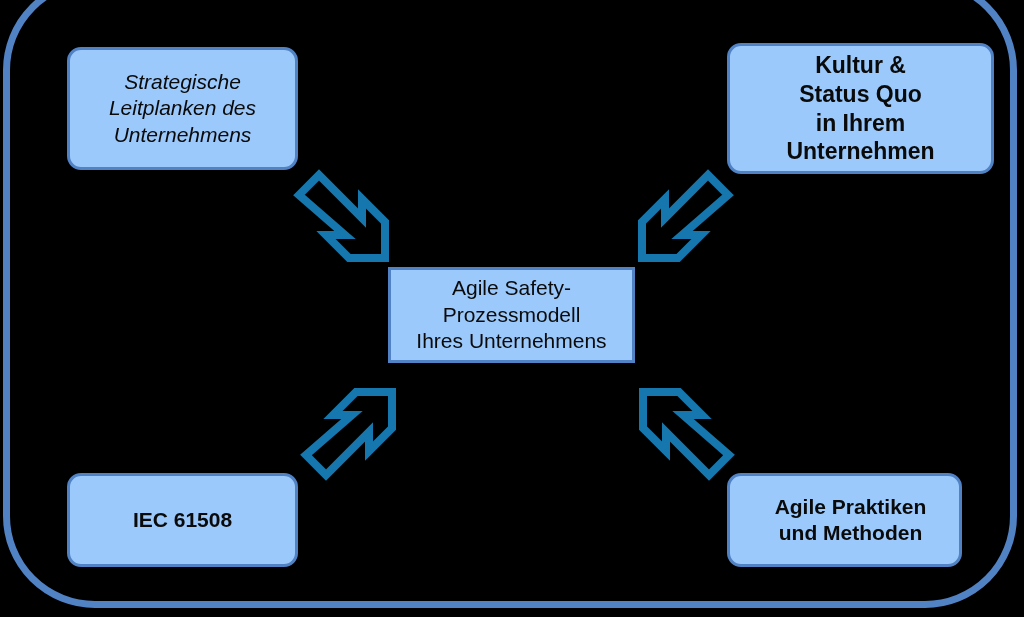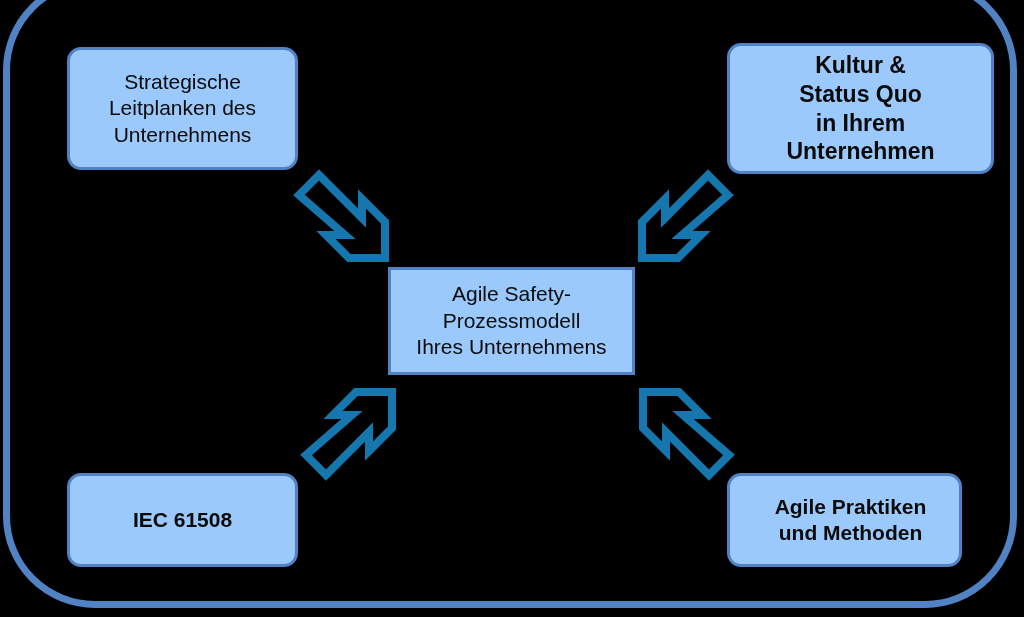--- a/index.html
+++ b/index.html
@@ -42,35 +42,36 @@
     color: #0a0a0a;
     line-height: 1.26;
   }
   .node-box .label { display: block; width: 100%; padding: 0 6px; }
 
   .rounded { border-radius: 14px; }
 
   #box-strategische {
     left: 67px; top: 47px; width: 231px; height: 123px;
     font-size: 21px;
+    font-style: italic;
   }
   #box-kultur {
     left: 727px; top: 43px; width: 267px; height: 131px;
     font-size: 23px; font-weight: bold;
   }
   #box-iec {
     left: 67px; top: 473px; width: 231px; height: 94px;
     font-size: 21px; font-weight: bold;
   }
   #box-agile-praktiken {
     left: 727px; top: 473px; width: 235px; height: 94px;
     font-size: 21px; font-weight: bold; padding-left: 12px;
   }
   #box-center {
-    left: 388px; top: 267px; width: 247px; height: 108px;
+    left: 388px; top: 267px; width: 247px; height: 96px;
     font-size: 21px;
     border-radius: 0;
     align-items: center;
   }
 
   
   .arrow-svg {
     position: absolute;
     overflow: visible;
   }

